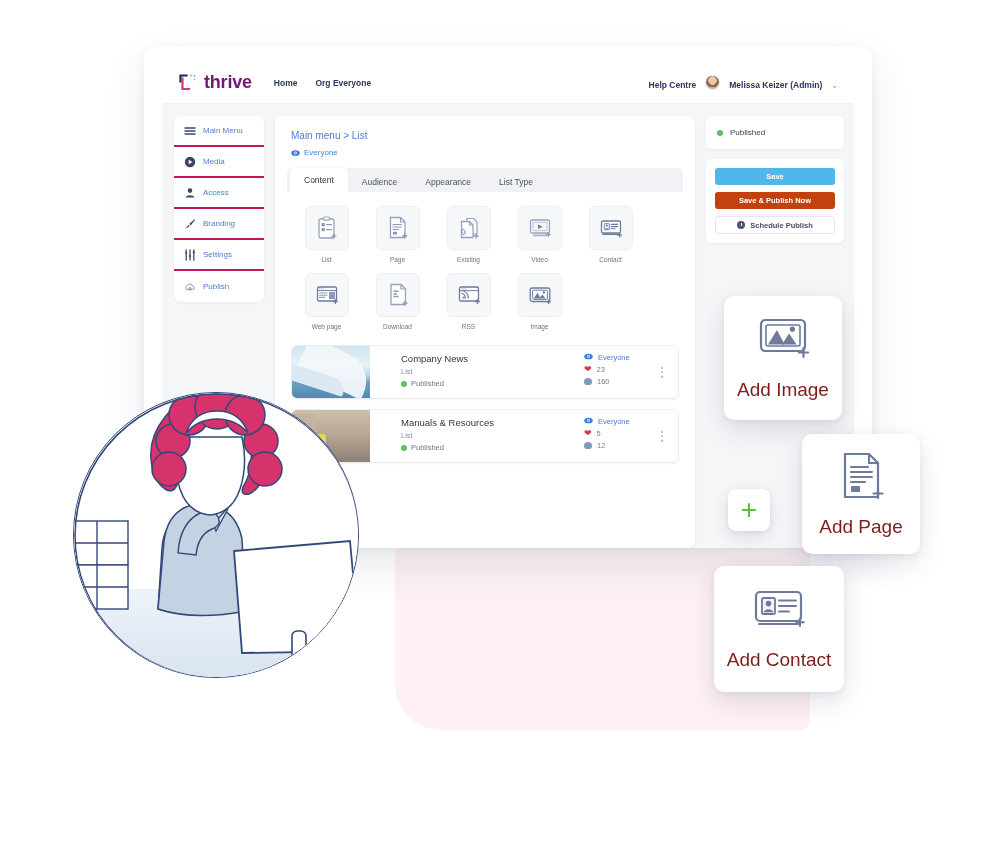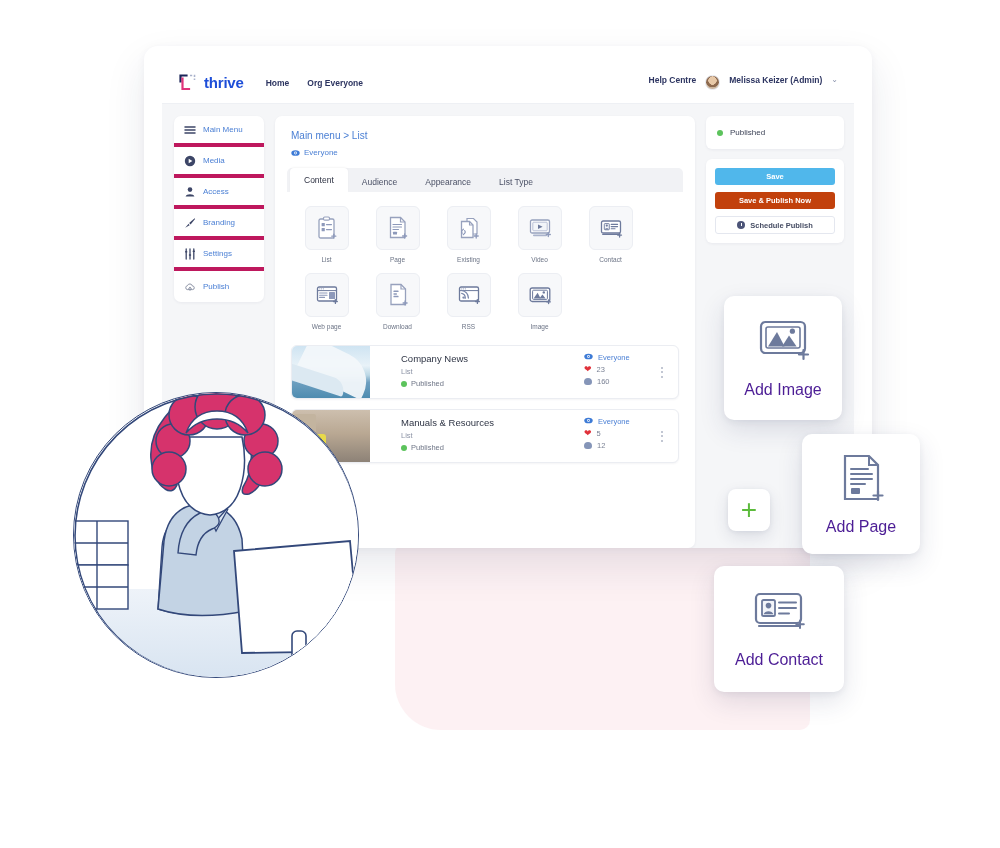--- a/index.html
+++ b/index.html
@@ -33,39 +33,39 @@
     overflow: hidden;
   }
   .win-inner { position:absolute; left:18px; top:16px; right:18px; bottom:0;
     background:#ffffff; border-radius:10px 10px 0 0; overflow:hidden; }
 
   
   .appbar { height: 42px; background:#fff; display:flex; align-items:center;
     padding: 0 16px; border-bottom:1px solid #eef0f4; }
   .logo-wrap { display:flex; align-items:center; gap:7px; margin-right:22px; }
   .logo-mark { width:19px; height:19px; position:relative; }
-  .logo-text { font-size:15px; font-weight:bold; color:#1d4ed8; letter-spacing:-.2px; }
+  .logo-text { font-size:18px; font-weight:bold; color:#701a75; letter-spacing:-.2px; }
   .nav-link { font-size:8.5px; font-weight:bold; color:#2d3561; margin-right:18px; }
-  .appbar-right { margin-left:auto; display:flex; align-items:flex-start; gap:9px; }
+  .appbar-right { margin-left:auto; display:flex; align-items:flex-end; gap:9px; }
   .help-link { font-size:8.5px; font-weight:bold; color:#2d3561; }
   .avatar { width:15px; height:15px; border-radius:50%;
     background: radial-gradient(circle at 50% 35%, #e8c9a8 0 38%, #8d6a4f 40% 62%, #c9b39c 64% 100%);
     border:1px solid #e4e7ee; }
   .user-name { font-size:8.5px; font-weight:bold; color:#2d3561; }
   .chev { font-size:8px; color:#8b93ad; }
 
   
   .appbody { position:absolute; left:0; right:0; top:42px; bottom:0;
     background:#f5f6f8; display:flex; padding:12px 10px 0 12px; gap:11px; }
 
   
   .sidebar { width:90px; background:#fff; border-radius:7px; height:186px;
     box-shadow:0 1px 3px rgba(30,40,80,.06); overflow:hidden; flex:none; }
   .side-item { height:31px; display:flex; align-items:center; gap:7px;
-    padding-left:10px; border-bottom:4px solid #be185d; }
+    padding-left:10px; border-bottom:2px solid #be185d; }
   .side-item:last-child { border-bottom:none; }
   .side-item .lbl { font-size:8px; color:#4a7fd4; }
   .side-item.active .lbl { color:#4a7fd4; }
   .si-icon { width:12px; height:12px; display:flex; align-items:center;
     justify-content:center; color:#3d4667; flex:none; }
 
   
   .maincard { flex:1; background:#fff; border-radius:7px;
     box-shadow:0 1px 3px rgba(30,40,80,.06); padding:14px 16px 0 16px;
     min-width:0; position:relative; overflow:hidden; }
@@ -135,21 +135,21 @@
   .btn.save { background:#50b7eb; }
   .btn.publish { background:#c2410c; }
   .btn.schedule { background:#fff; color:#454c63; border:1px solid #e4e7ef; gap:5px; height:18px; }
   .clock { width:8px; height:8px; border-radius:50%; background:#4c5478; position:relative; }
   .clock::after { content:""; position:absolute; left:3.4px; top:1.6px; width:1px; height:3px; background:#fff; }
 
   
   .fcard { position:absolute; background:#fff; border-radius:10px;
     box-shadow:0 10px 26px rgba(40,50,90,.13), 0 2px 6px rgba(40,50,90,.07);
     display:flex; flex-direction:column; align-items:center; justify-content:center; }
-  .fcard .fl { font-size:16px; color:#4c1d95; margin-top:10px; }
+  .fcard .fl { font-size:19px; color:#7f1d1d; margin-top:10px; }
   .fcard.img { left:724px; top:296px; width:118px; height:124px; }
   .fcard.page { left:802px; top:434px; width:118px; height:120px; }
   .fcard.contact { left:714px; top:566px; width:130px; height:126px; }
   .plus-card { position:absolute; left:728px; top:489px; width:42px; height:42px;
     background:#fff; border-radius:8px; display:flex; align-items:center; justify-content:center;
     box-shadow:0 6px 16px rgba(40,50,90,.12), 0 1px 4px rgba(40,50,90,.08);
     color:#5cbb3c; font-size:28px; line-height:1; font-weight:300; }
 
   
   .illus { position:absolute; left:73px; top:392px; width:286px; height:286px;

